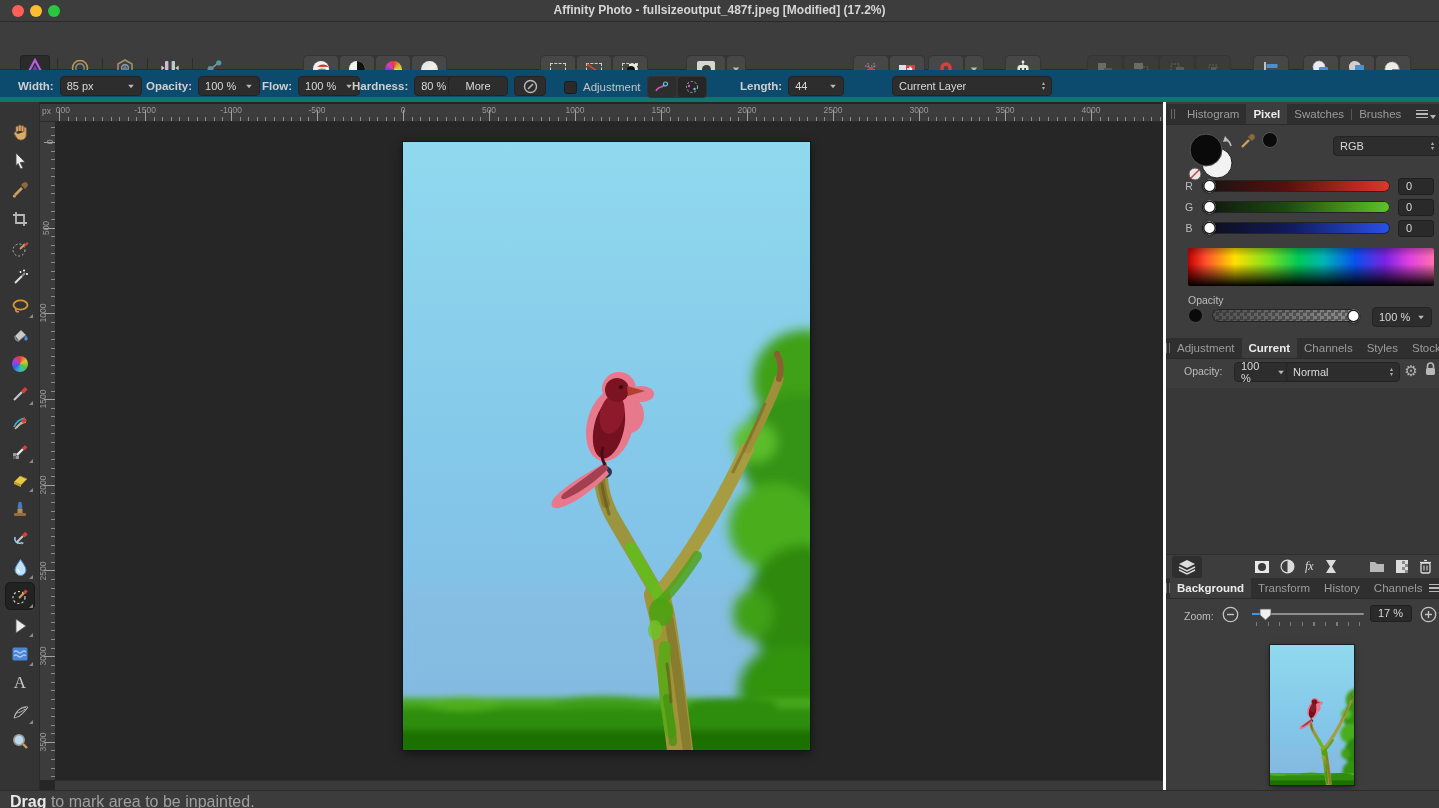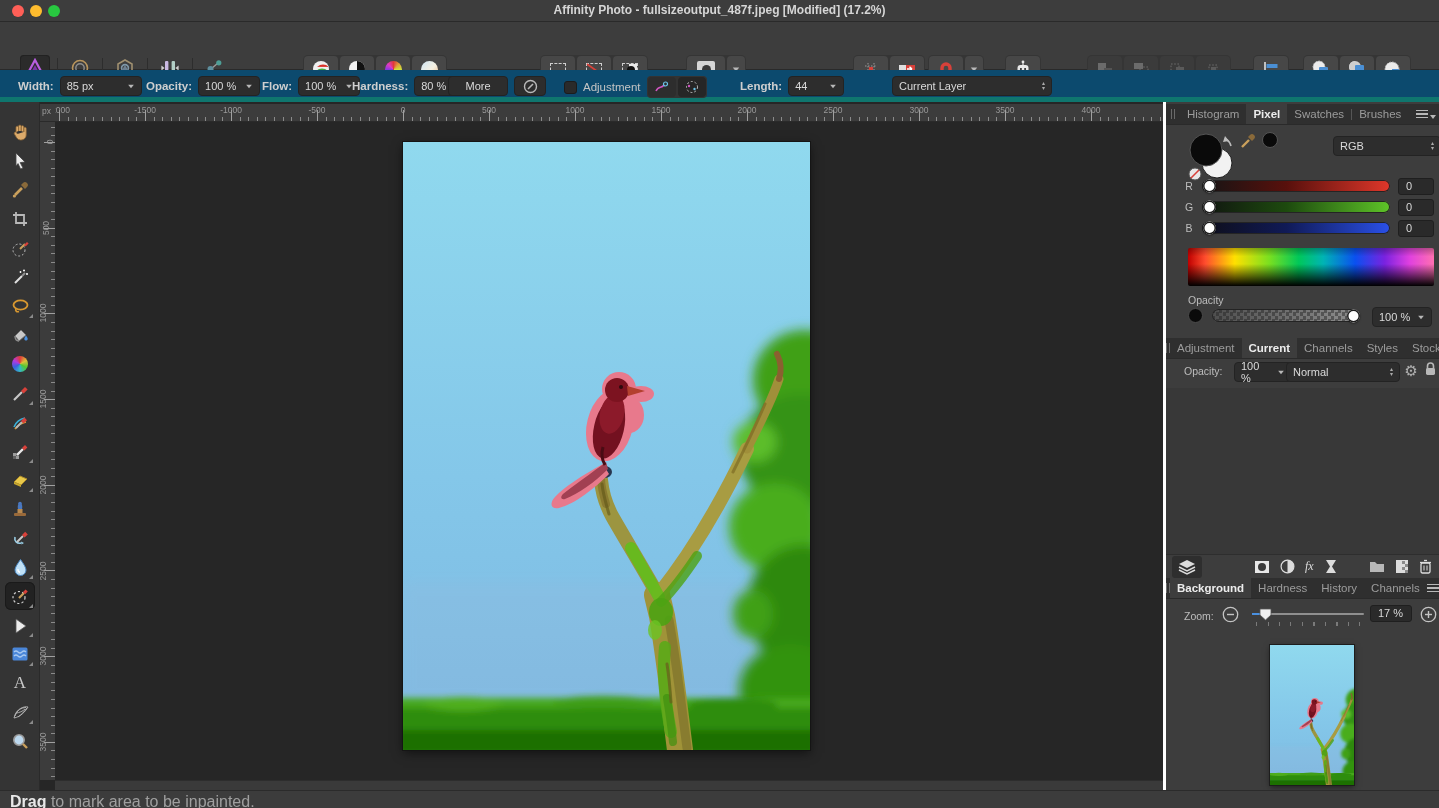--- a/index.html
+++ b/index.html
@@ -821,21 +821,21 @@
         </svg>
     </div>
   </div>
 
   <div class="tabstrip" style="top:476px">
     <div class="drag-dots">
         <i></i>
         <i></i>
       </div>
     <div class="tab sel">Background</div>
-    <div class="tab">Hardness</div>
+    <div class="tab">Transform</div>
     <div class="tabbar"></div>
     <div class="tab">History</div>
     <div class="tabbar"></div>
     <div class="tab">Channels</div>
     <div class="pmenu">
         <span class="lines">
           <i></i>
           <i></i>
           <i></i>
         </span>

